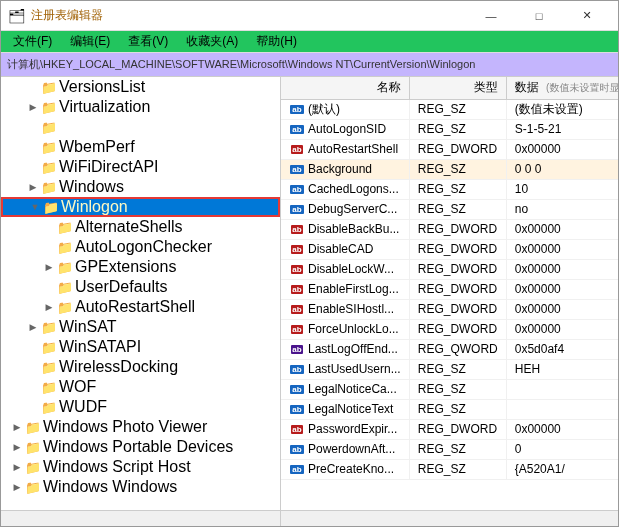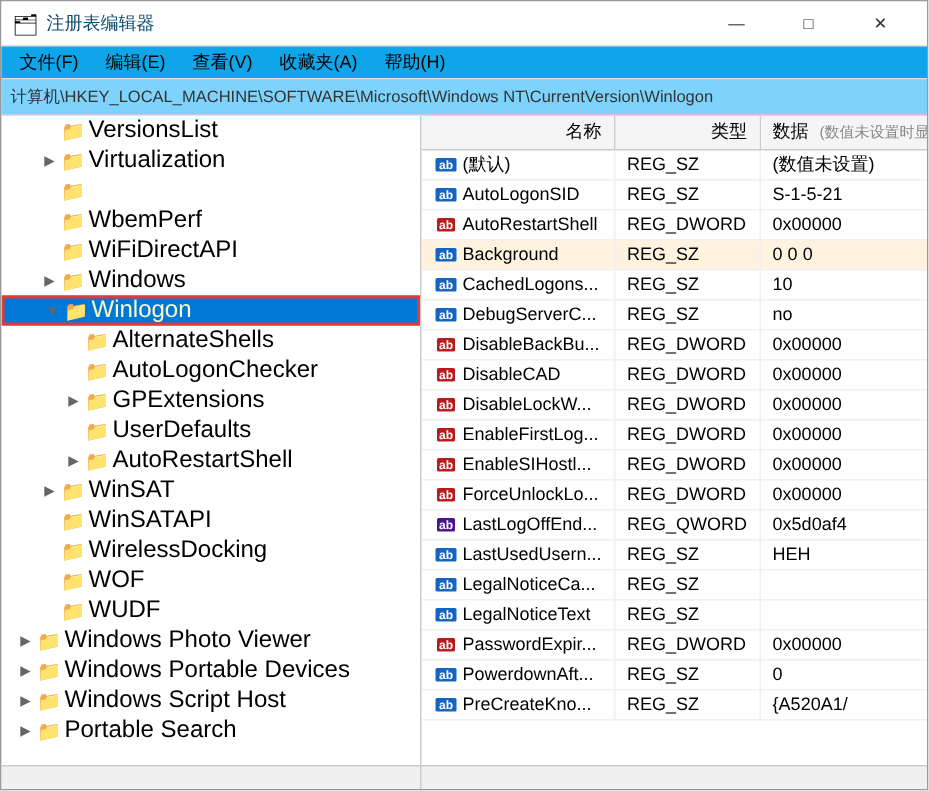--- a/index.html
+++ b/index.html
@@ -33,21 +33,21 @@
       height: 16px;
       margin-right: 6px;
       display: flex;
       align-items: center;
       justify-content: center;
       font-size: 14px;
     }
     .title-bar-text {
       flex: 1;
       font-size: 12px;
-      color: #0c4a6e;
+      color: #a16207;
     }
     .title-bar-controls {
       display: flex;
       gap: 2px;
     }
     .title-btn {
       width: 46px;
       height: 30px;
       display: flex;
       align-items: center;
@@ -56,33 +56,33 @@
       font-size: 11px;
       color: #333;
       background: transparent;
       border: none;
     }
     .menu-bar {
       height: 22px;
       display: flex;
       align-items: flex-end;
       padding: 0 4px;
-      background: #0ea5e9;
+      background: #22c55e;
       border-bottom: 1px solid #ddd;
       gap: 2px;
     }
     .menu-item {
       padding: 2px 8px;
       cursor: pointer;
       color: #000;
       font-size: 12px;
     }
     .breadcrumb-bar {
       height: 24px;
-      background: #7dd3fc;
+      background: #c4b5fd;
       border-bottom: 1px solid #ccc;
       display: flex;
       align-items: center;
       padding: 0 6px;
       font-size: 11px;
       color: #333;
       overflow: hidden;
     }
     .main-content {
       flex: 1;
@@ -359,21 +359,21 @@
           <div class="tree-item">
             <span style="display:inline-block;width:8px;flex-shrink:0;"></span>
             <span class="tree-expand">▶</span>
             <span class="tree-icon folder-icon" style="color:#e8a000;">📁</span>
             <span class="item-label">Windows Script Host</span>
           </div>
           <div class="tree-item">
             <span style="display:inline-block;width:8px;flex-shrink:0;"></span>
             <span class="tree-expand">▶</span>
             <span class="tree-icon folder-icon" style="color:#e8a000;">📁</span>
-            <span class="item-label">Portable Search</span>
+            <span class="item-label">Windows Windows</span>
           </div>
         </div>
     </div>
 
     <div class="right-pane">
       <table class="reg-table">
         <thead>
           <tr>
             <th>名称</th>
             <th>类型</th>

